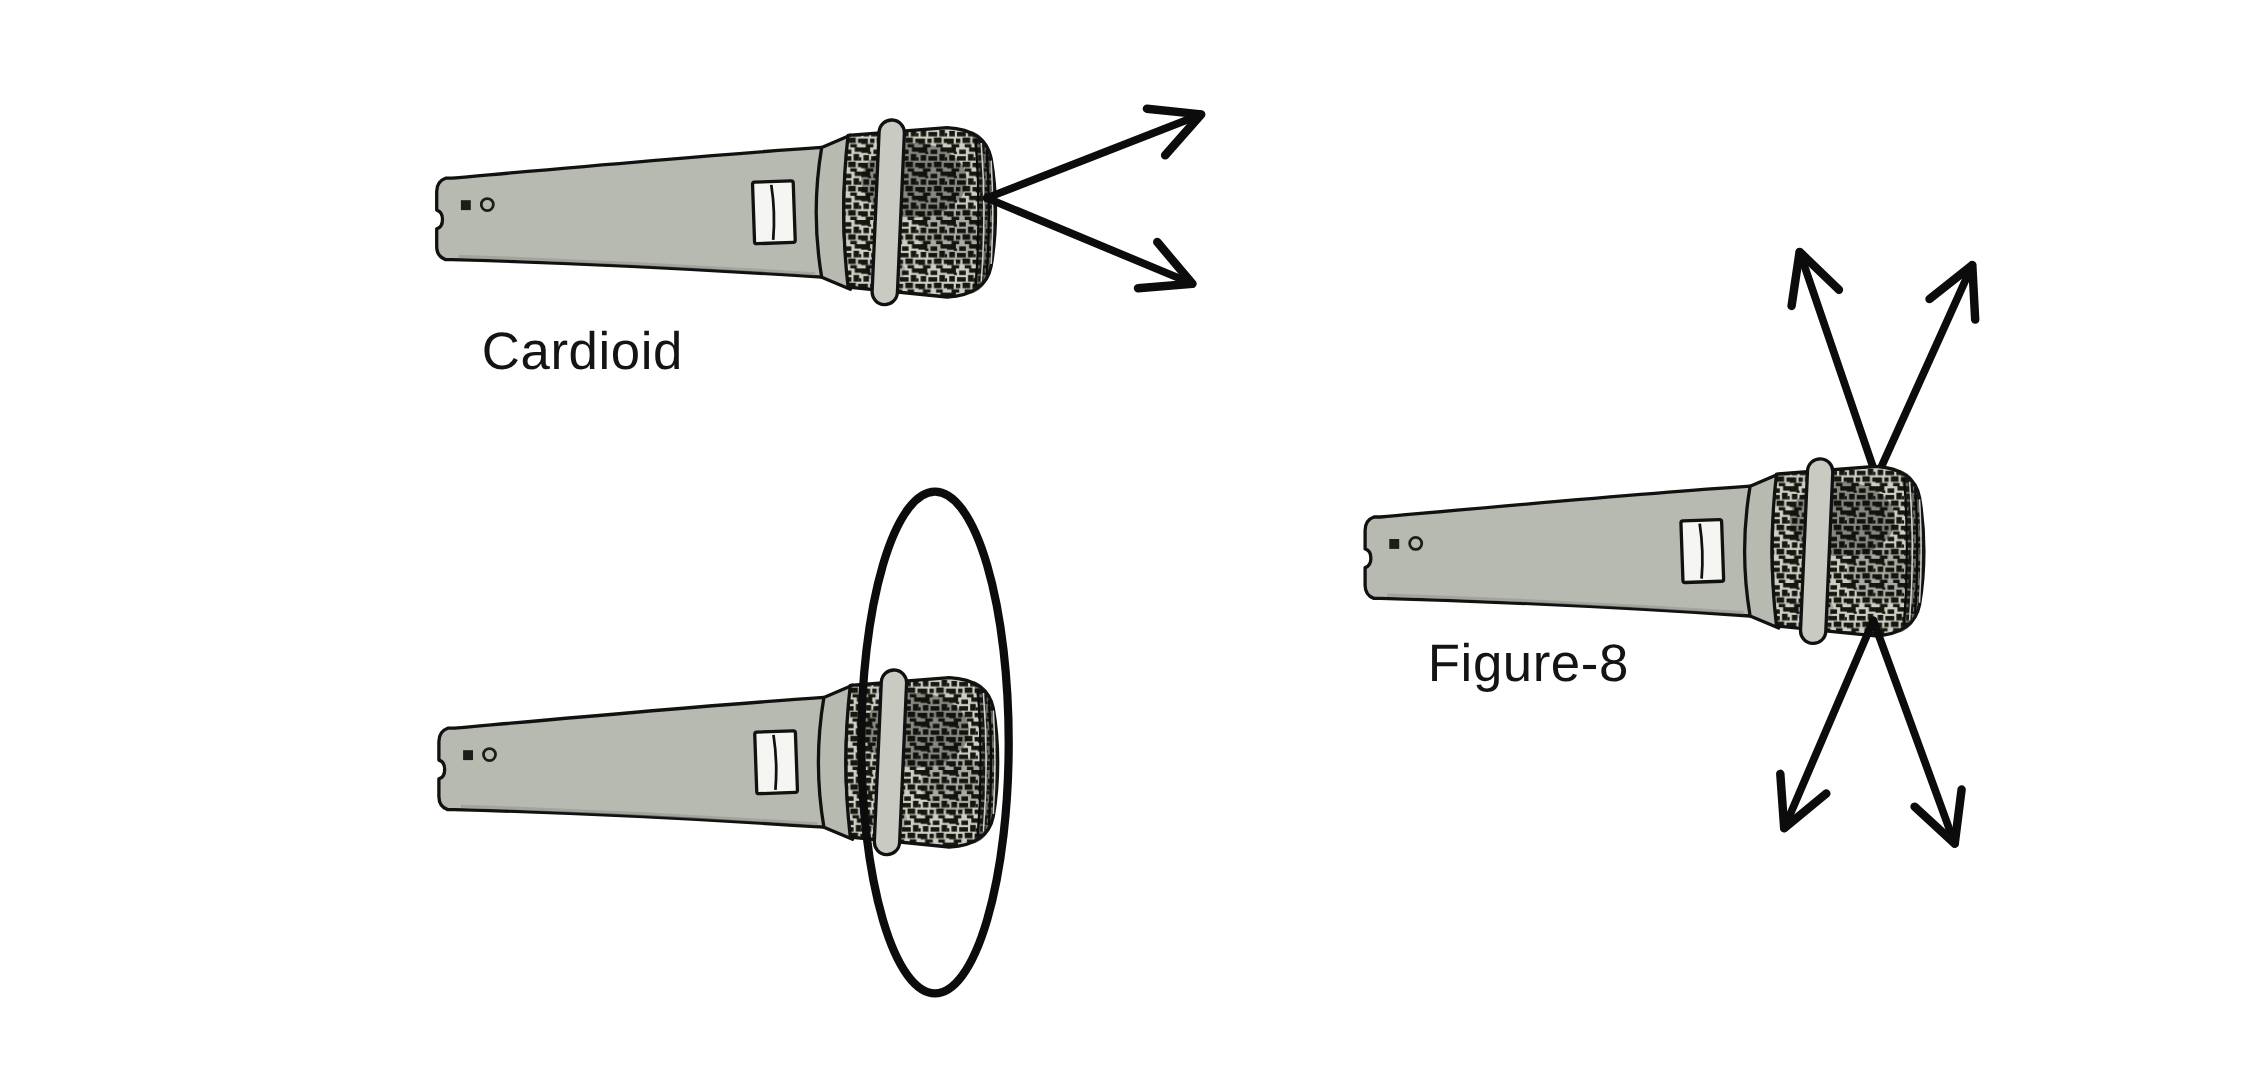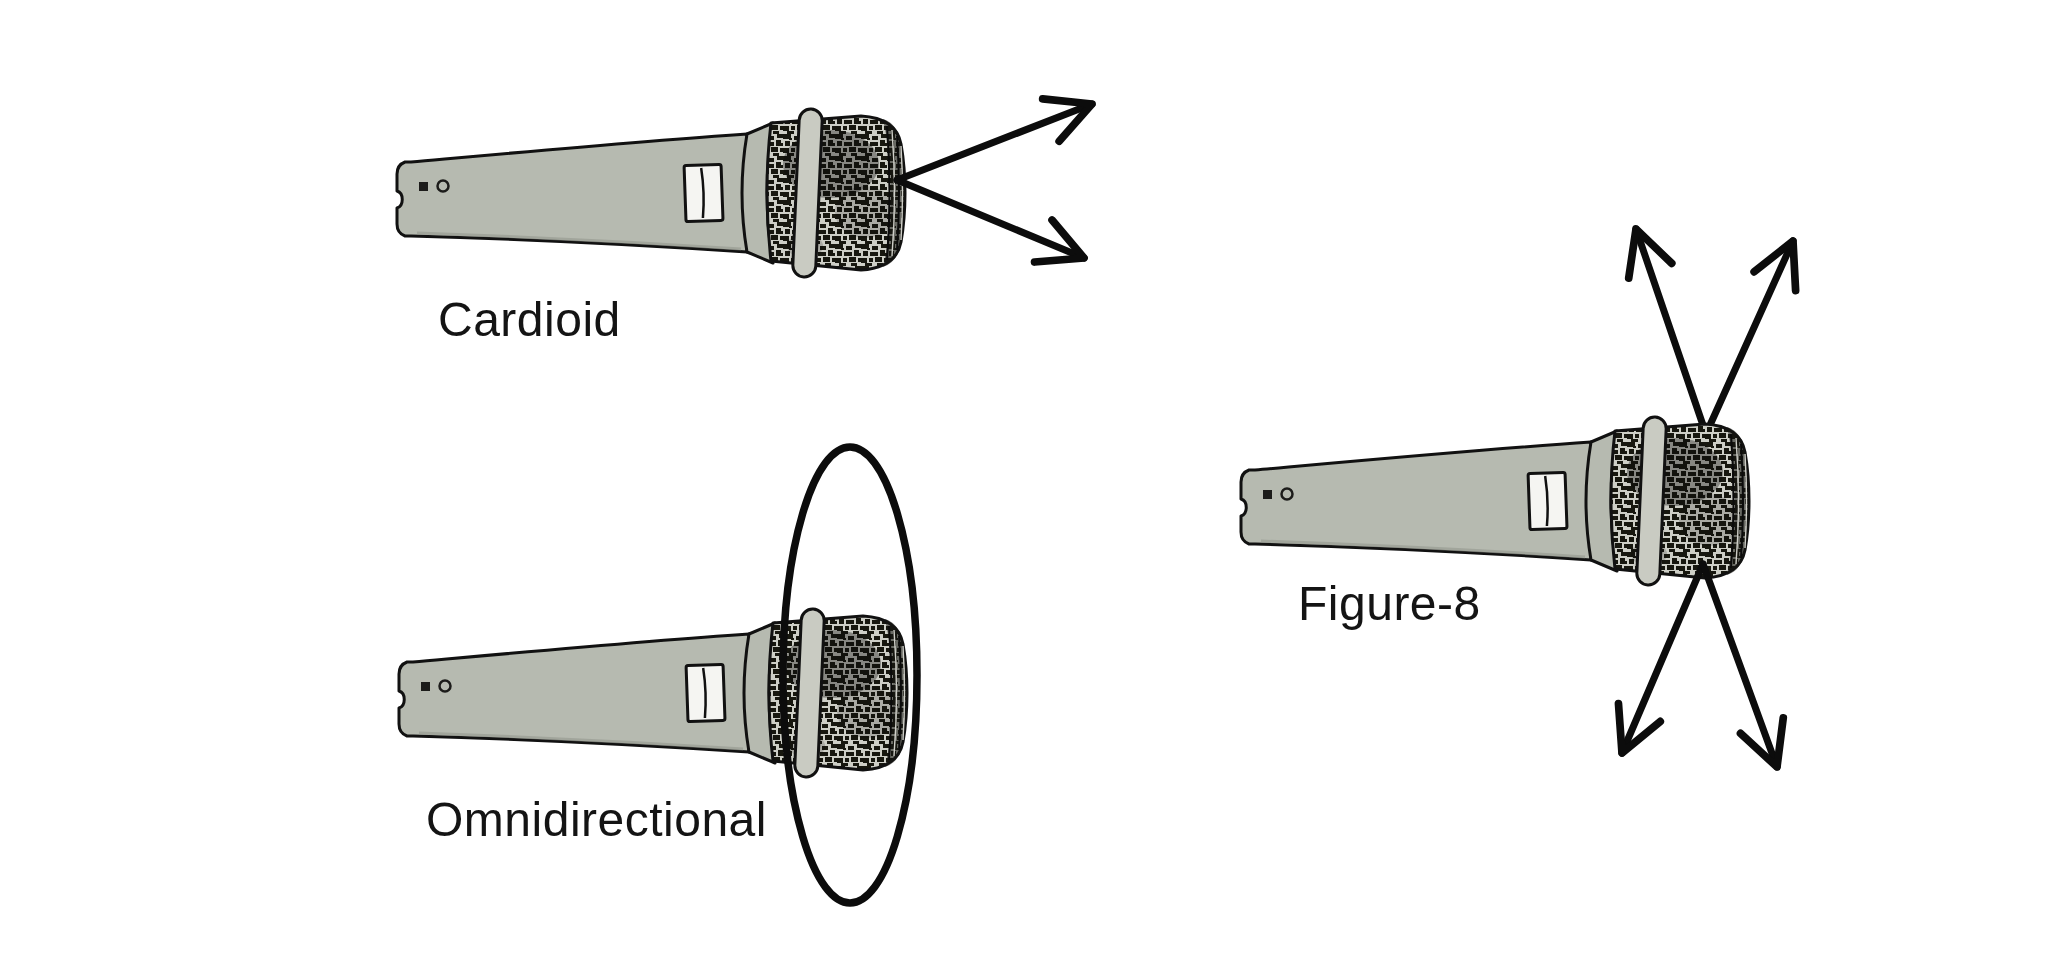--- a/index.html
+++ b/index.html
@@ -142,21 +142,20 @@
     </svg>
   </div>
   <div class="fig-label" style="left:438px; top:296px;">Cardioid</div>
 
   <div class="fig-group" style="left:380px; top:430px; width:580px; height:549px;">
     <svg width="580" height="549" viewBox="0 0 580 549">
       <use href="#mic" x="15" y="182"></use>
       <ellipse class="ellipse-ann" cx="470" cy="245" rx="67" ry="228"></ellipse>
     </svg>
   </div>
-  <div class="fig-label" style="left:426px; top:796px;">Omnidirectional</div>
 
   <div class="fig-group" style="left:1200px; top:178px; width:660px; height:642px;">
     <svg width="660" height="642" viewBox="0 0 660 642">
       <g>
         <line class="arrow-line" x1="506" y1="256" x2="436" y2="51" marker-end="url(#ah)"></line>
         <line class="arrow-line" x1="506" y1="256" x2="593" y2="63" marker-end="url(#ah)"></line>
       </g>
       <use href="#mic" x="37" y="242"></use>
       <g>
         <line class="arrow-line" x1="503" y1="386" x2="422" y2="575" marker-end="url(#ah)"></line>

